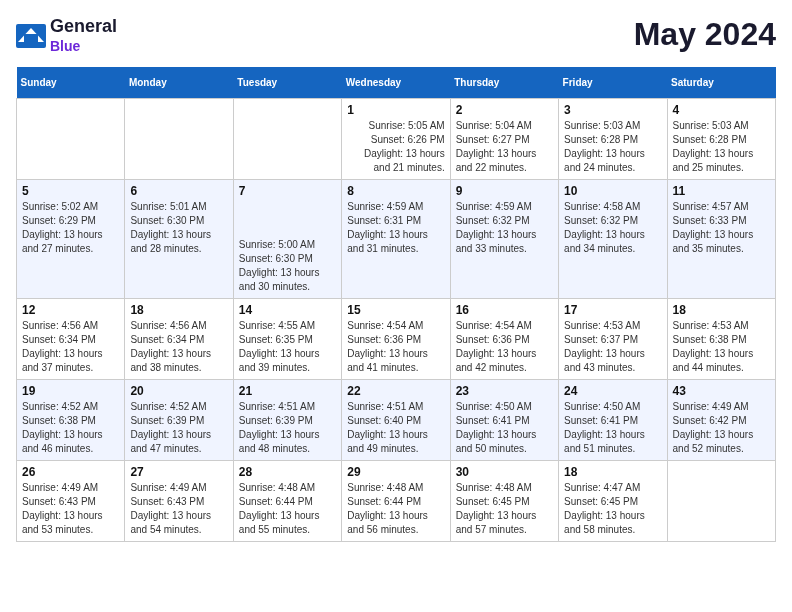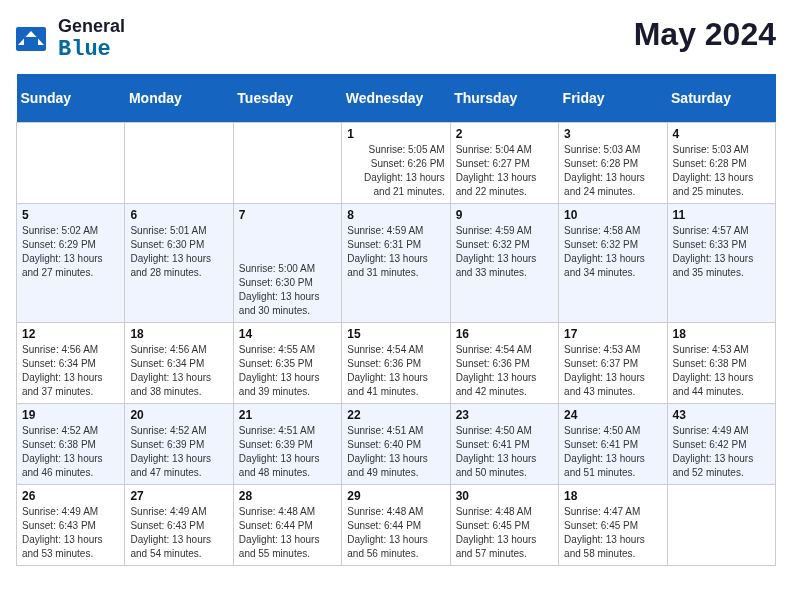--- a/index.html
+++ b/index.html
@@ -12,32 +12,31 @@
     }
     .header-area {
       display: flex;
       justify-content: space-between;
       align-items: flex-start;
       margin-bottom: 12px;
     }
     .logo {
       display: flex;
       align-items: center;
-      gap: 12px;
+      gap: 4px;
     }
     .logo-text-general {
       font-size: 18px;
       font-weight: bold;
       color: #1a1a2e;
     }
     .logo-text-blue {
-      font-size: 22px;
-      font-weight: bold;
-      color: #0369a1;
-      font-family: Liberation Mono, monospace;
+      font-size: 14px;
+      font-weight: bold;
+      color: #6d28d9;
     }
     .logo-icon {
       width: 30px;
       height: 24px;
     }
     .title-area {
       text-align: center;
     }
     .main-title {
       font-size: 32px;
@@ -49,23 +48,23 @@
       color: #333;
     }
     .calendar-table {
       width: 100%;
       border-collapse: collapse;
       font-size: 11px;
     }
     .calendar-table th {
       background-color: #1565c0;
       color: #fff;
-      padding: 16px 4px;
+      padding: 10px 4px;
       text-align: left;
-      font-size: 14px;
+      font-size: 10px;
       font-weight: bold;
     }
     .calendar-table td {
       border: 1px solid #ccc;
       vertical-align: top;
       padding: 4px 5px;
       width: calc(100% / 7);
       height: 80px;
       background: #fff;
     }

